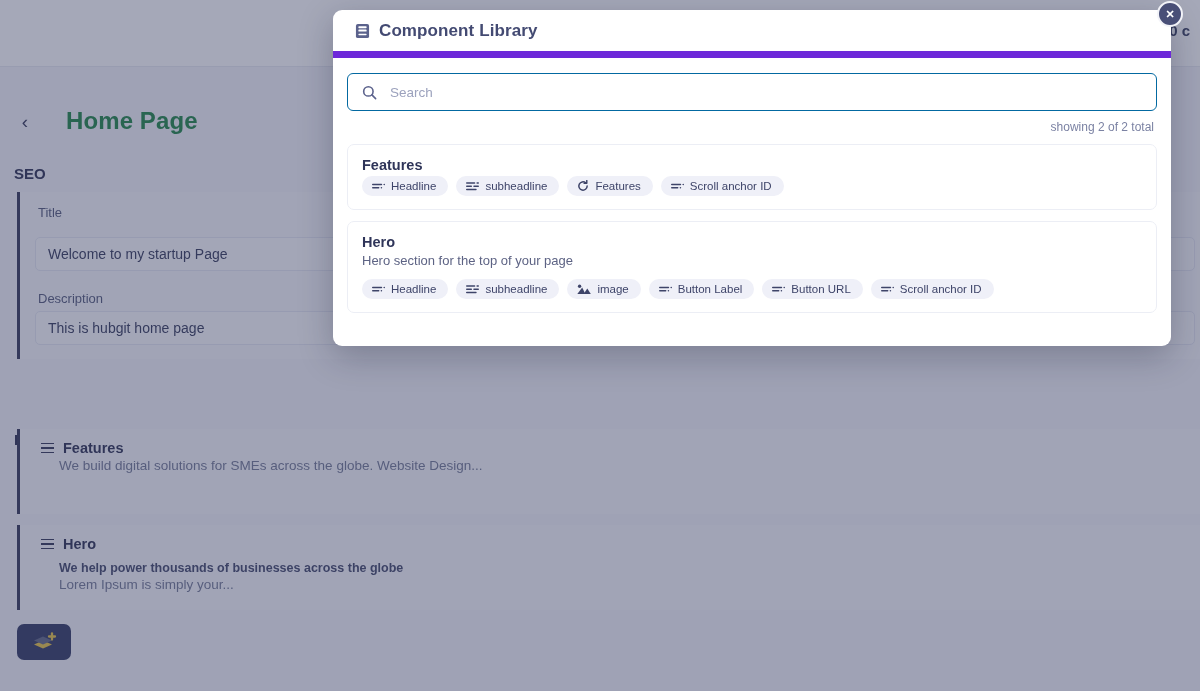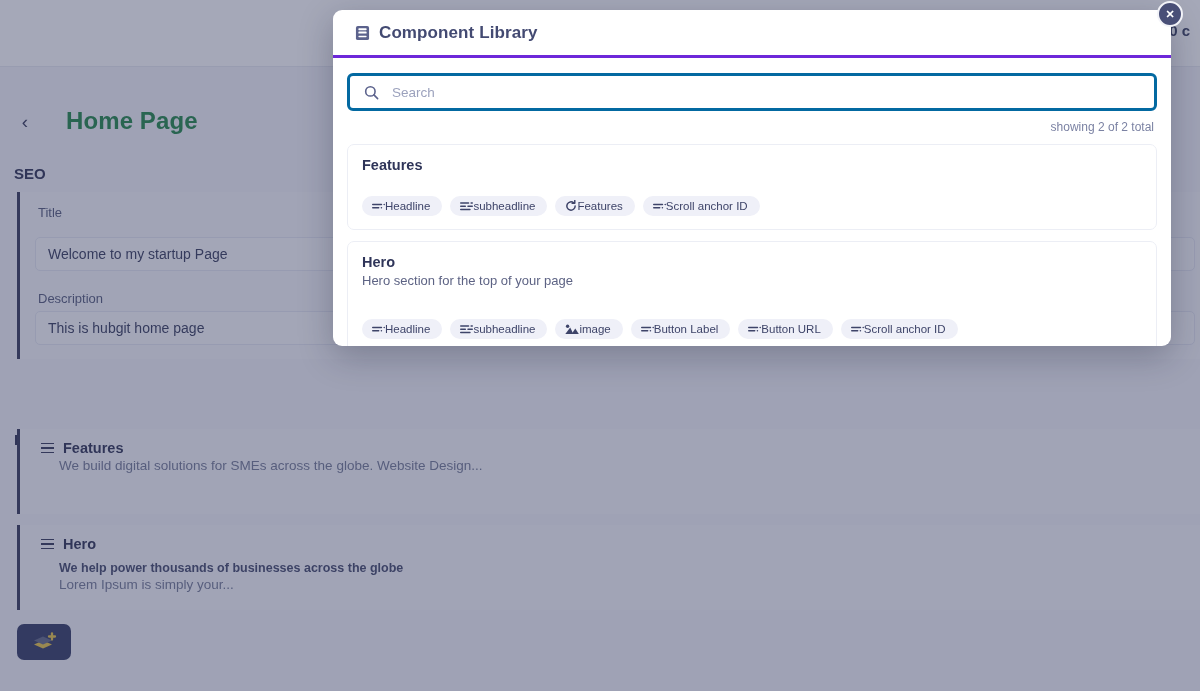--- a/index.html
+++ b/index.html
@@ -133,21 +133,21 @@
     width: 838px; height: 336px;
     background: #ffffff;
     border-radius: 9px;
     box-shadow: 0 10px 34px rgba(20, 24, 50, 0.28);
     overflow: hidden;
   }
   .modal-header {
     height: 48px;
     display: flex; align-items: center;
     padding: 0 22px;
-    border-bottom: 3px solid #6d28d9;
+    border-bottom: 7px solid #6d28d9;
   }
   .modal-title {
     font-size: 17px; font-weight: 600; color: #434a72;
     margin-left: 9px; letter-spacing: .1px;
   }
   .book-icon { width: 15px; height: 16px; display: block; }
 
   .close-btn {
     position: absolute; left: 1157px; top: 1px;
     width: 26px; height: 26px; border-radius: 50%;
@@ -156,21 +156,21 @@
     display: flex; align-items: center; justify-content: center;
     color: #ffffff; font-size: 11px; font-weight: 700;
     line-height: 1;
     z-index: 10;
   }
 
   .modal-body { padding: 15px 14px 0 14px; }
 
   .search-wrap {
     height: 38px;
-    border: 3px solid #0369a1;
+    border: 1px solid #0369a1;
     border-radius: 6px;
     display: flex; align-items: center;
     padding: 0 14px;
     background: #fff;
   }
   .search-input {
     border: none; outline: none;
     font-size: 13.5px; color: #2c3153;
     margin-left: 11px; flex: 1;
     font-family: "Liberation Sans", sans-serif;
@@ -194,27 +194,26 @@
   .comp-name {
     font-size: 14.5px; font-weight: 700; color: #2f3559;
     margin-bottom: 3px;
   }
   .comp-desc {
     font-size: 13px; color: #5d6384;
     margin-bottom: 11px;
   }
   .tag-row { display: flex; flex-wrap: wrap; gap: 8px; }
   .tag {
-    display: inline-flex; align-items: center; 
+    display: inline-flex; align-items: center; gap: 6px;
     background: #eff0f8;
     border-radius: 12px;
     padding: 4px 12px 4px 10px;
     font-size: 11.5px; color: #3e4469;
     white-space: nowrap;
-    margin-top: 20px;
   }
   .tag svg { display: block; flex: none; }
 </style>
 </head>
 <body>
 
 <div id="app-root">
 
   <div class="bg-topbar"></div>
   <div class="bg-body"></div>

